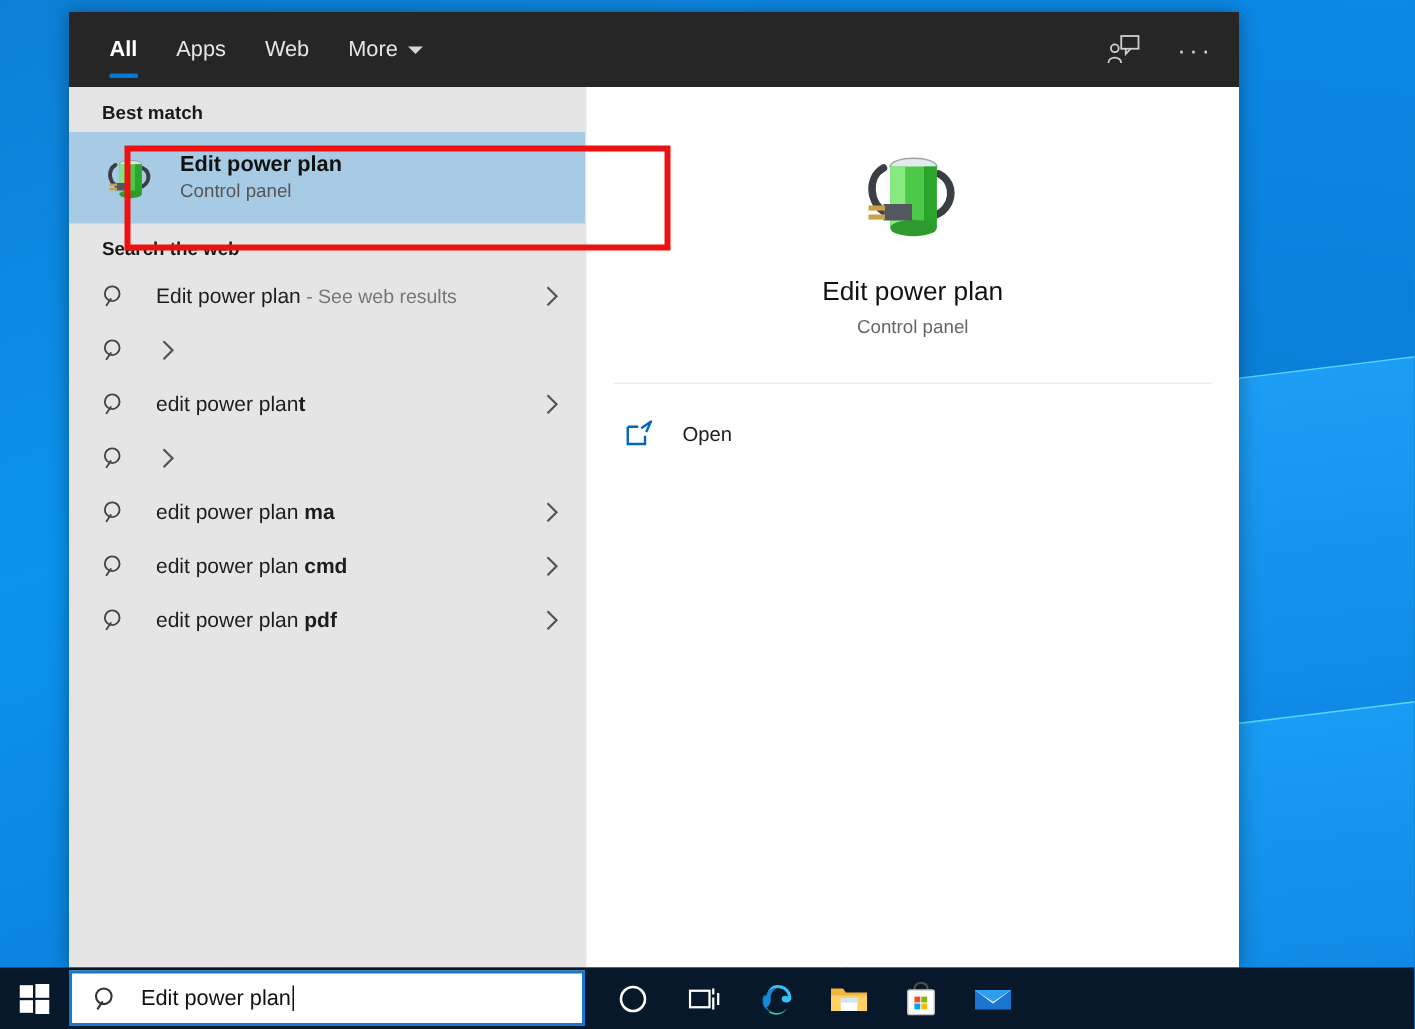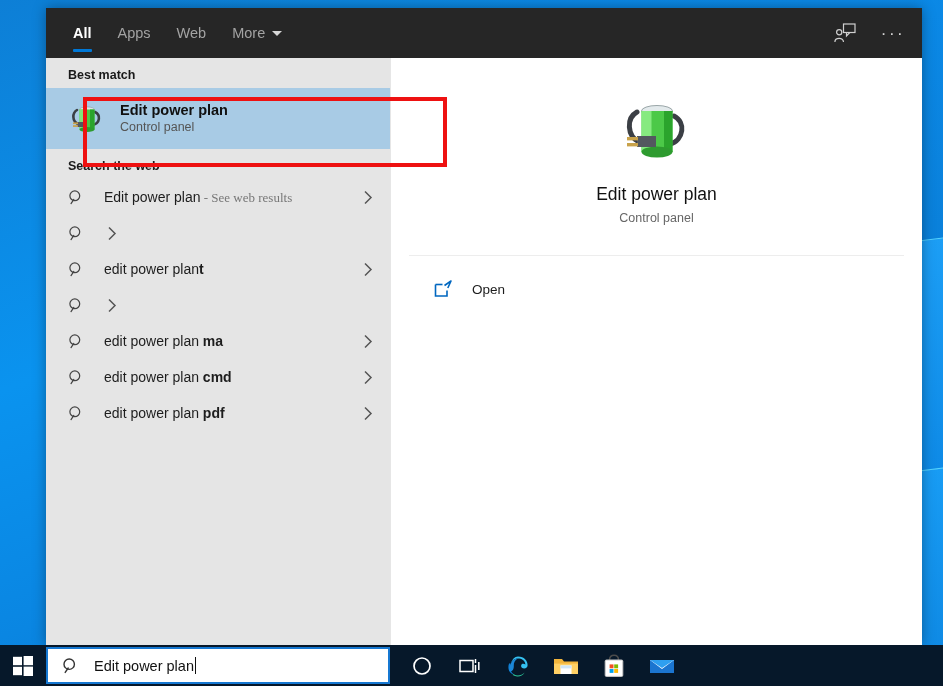--- a/index.html
+++ b/index.html
@@ -21,26 +21,26 @@
   #wp3{left:560px;top:480px;width:560px;height:260px;
     background:linear-gradient(180deg,#189cf4,#0b82dd);
     transform:skewY(-7deg);border:1px solid #57d6ff;border-right:none;}
   #wp4{left:330px;top:430px;width:300px;height:300px;
     background:linear-gradient(180deg,#0c8ce9,#0873c6);
     transform:skewY(9deg);opacity:.85;}
   #wpglow{left:430px;top:40px;width:520px;height:520px;border-radius:50%;
     background:radial-gradient(circle,rgba(120,215,255,.35),rgba(120,215,255,0) 65%);}
 
   
-  #flyout{position:absolute;left:46px;top:8px;width:876px;height:637px;
+  #flyout{position:absolute;left:46px;top:8px;width:780px;height:637px;
     display:flex;flex-direction:column;box-shadow:0 0 12px rgba(0,0,0,.35);}
   #flyout-header{height:50px;background:#262626;display:flex;align-items:flex-end;
     flex:0 0 50px;position:relative;}
   .tabs{display:flex;align-items:flex-end;height:100%;padding-left:14px;}
-  .tab{position:relative;color:#a3a3a3;font-size:14.5px;padding:0 13px;height:100%;
+  .tab{position:relative;color:#e5e5e5;font-size:14.5px;padding:0 13px;height:100%;
     display:flex;align-items:center;cursor:default;white-space:nowrap;}
   .tab.active{color:#ffffff;font-weight:bold;}
   .tab .underline{position:absolute;left:13px;right:13px;bottom:6px;height:3px;
     background:#0078d7;border-radius:1px;}
   .caret{display:inline-block;margin-left:7px;border-left:5px solid transparent;
     border-right:5px solid transparent;border-top:5px solid #d6d6d6;}
   .hdr-right{margin-left:auto;display:flex;align-items:center;height:100%;
     padding-right:16px;gap:22px;}
   .hdr-icon{color:#d6d6d6;display:flex;align-items:center;justify-content:center;
     width:26px;height:26px;cursor:default;}
@@ -59,32 +59,32 @@
     padding-left:22px;cursor:default;}
   .best-icon{width:38px;height:38px;flex:0 0 38px;margin-right:14px;position:relative;}
   .best-text{display:flex;flex-direction:column;justify-content:center;}
   .best-title{font-size:14.5px;font-weight:bold;color:#111;line-height:1.25;}
   .best-sub{font-size:12.5px;color:#555;line-height:1.4;}
 
   .web-row{display:flex;align-items:center;height:36px;padding:0 14px 0 22px;cursor:default;}
   .web-row .mag{flex:0 0 26px;margin-right:10px;display:flex;align-items:center;}
   .web-label{flex:1;font-size:14px;color:#1d1d1d;white-space:nowrap;overflow:hidden;}
   .web-label b{font-weight:bold;}
-  .web-label .muted{color:#777;font-size:13px;font-family:Liberation Serif, serif;}
+  .web-label .muted{color:#777;font-size:13px;}
   .chev{flex:0 0 16px;color:#555;font-size:15px;display:flex;align-items:center;
     justify-content:center;}
 
   
   .preview{padding:34px 0 0;text-align:center;}
   .preview-icon{width:78px;height:78px;margin:0 auto 14px;position:relative;}
   .preview-title{font-size:17.5px;color:#111;margin-bottom:6px;}
   .preview-sub{font-size:12.5px;color:#666;}
   .preview-divider{height:1px;background:#ededed;margin:30px 18px 0;}
   .action-row{display:flex;align-items:center;height:42px;margin-top:12px;
-    padding-left:43px;cursor:default;}
+    padding-left:26px;cursor:default;}
   .action-icon{flex:0 0 22px;margin-right:16px;display:flex;align-items:center;}
   .action-label{font-size:13.5px;color:#1d1d1d;}
 
   
   #redbox{position:absolute;left:37px;top:89px;width:364px;height:70px;
     border:4px solid #ee1111;box-sizing:border-box;pointer-events:none;z-index:40;}
 
   
   #taskbar{position:absolute;left:0;bottom:0;width:943px;height:41px;
     background:#06182a;display:flex;align-items:center;z-index:30;}

